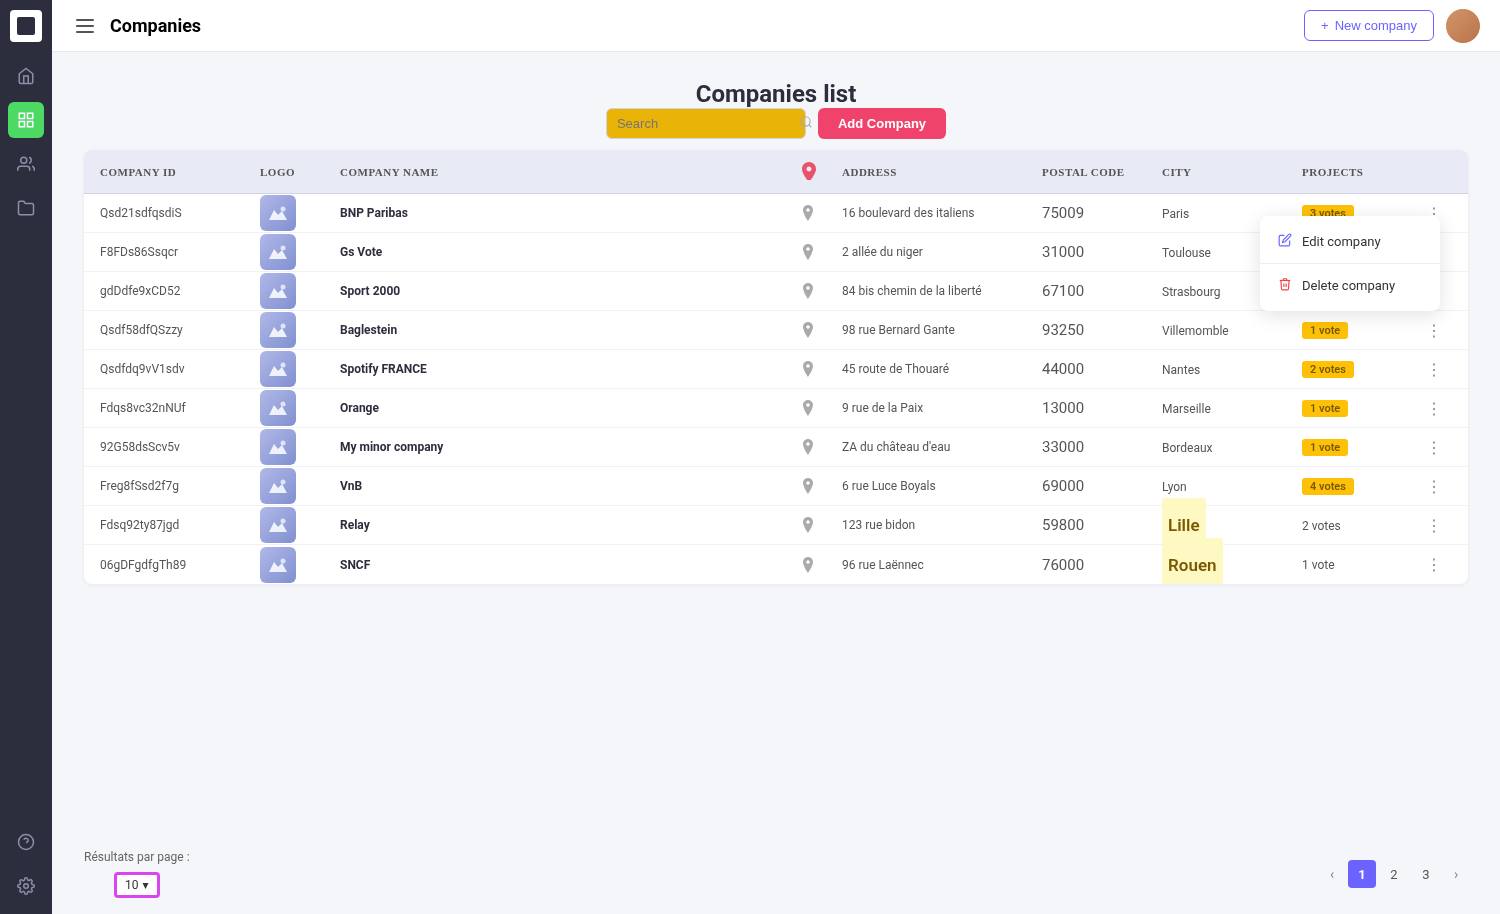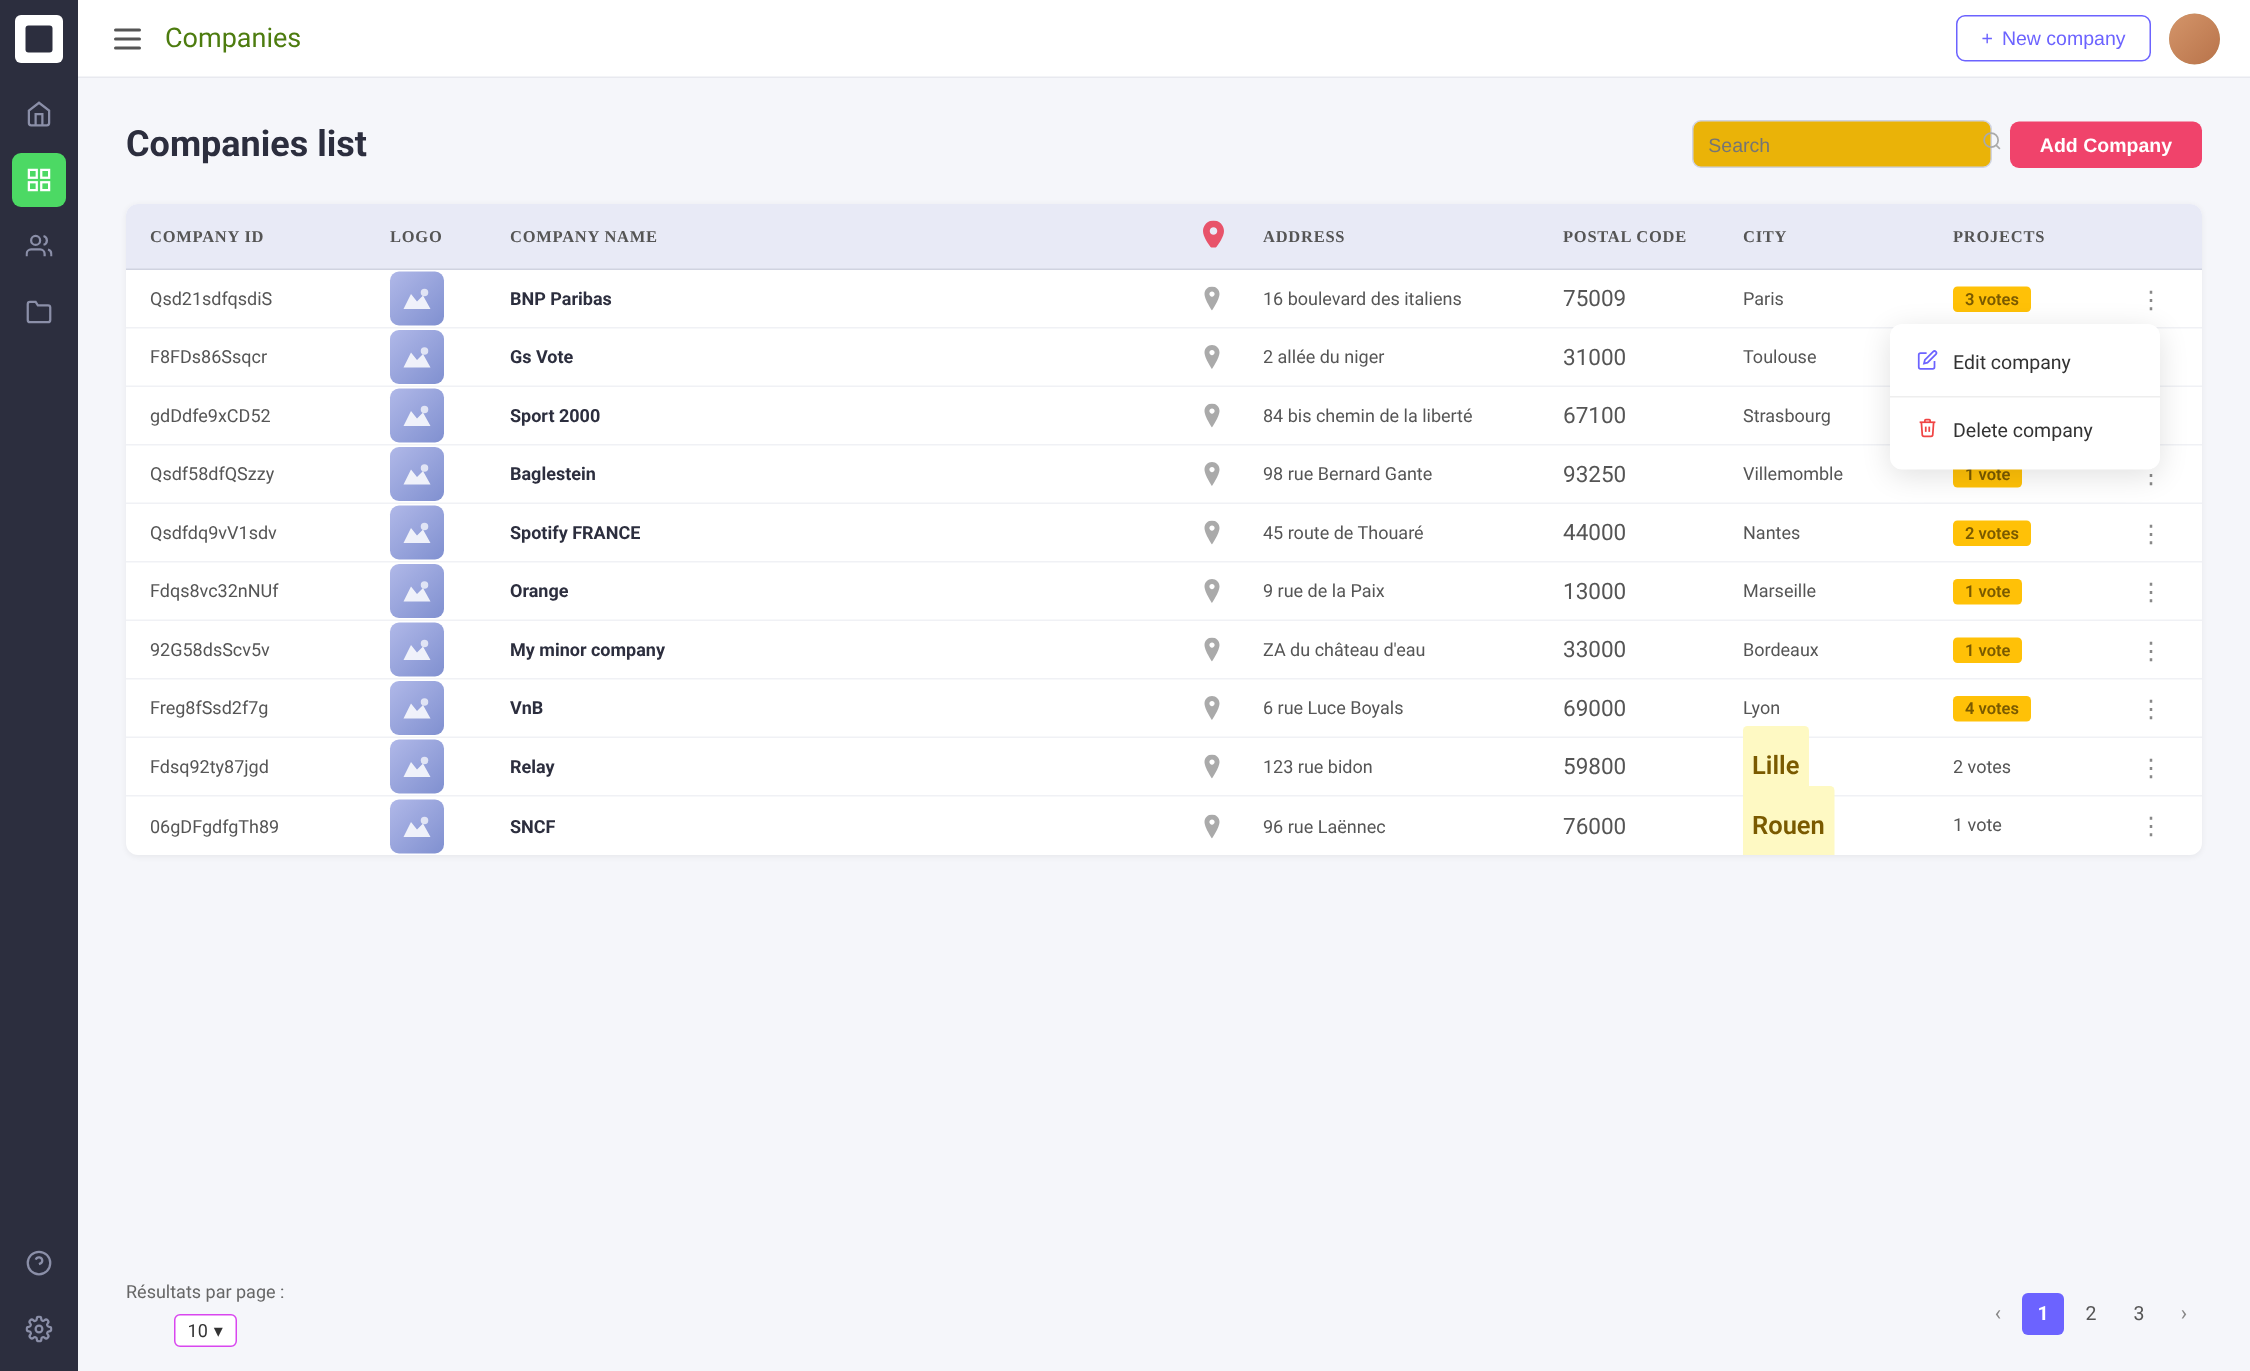--- a/index.html
+++ b/index.html
@@ -13,31 +13,31 @@
     .sidebar-icon.active-green { background: #4cd964; color: #fff; }
     .sidebar-spacer { flex: 1; }
 
     
     .main { flex: 1; display: flex; flex-direction: column; overflow: hidden; }
 
     
     .topbar { background: #fff; height: 52px; display: flex; align-items: center; padding: 0 20px; border-bottom: 1px solid #e8e9ef; gap: 12px; flex-shrink: 0; }
     .hamburger { display: flex; flex-direction: column; gap: 4px; cursor: pointer; padding: 4px; }
     .hamburger span { width: 18px; height: 2px; background: #555; border-radius: 2px; }
-    .topbar-title { font-size: 18px; font-weight: 400; color: #4d7c0f; flex: 1; }
+    .topbar-title { font-size: 18px; font-weight: 700; color: #000000; flex: 1; }
     .topbar-actions { display: flex; align-items: center; gap: 12px; }
     .new-company-btn { display: flex; align-items: center; gap: 6px; padding: 7px 16px; border: 1.5px solid #6c63ff; border-radius: 6px; color: #6c63ff; background: #fff; cursor: pointer; font-size: 13px; font-weight: 500; }
     .avatar { width: 34px; height: 34px; border-radius: 50%; background: #c8a882; overflow: hidden; display: flex; align-items: center; justify-content: center; cursor: pointer; }
     .avatar-img { width: 100%; height: 100%; background: linear-gradient(135deg, #d4956a 0%, #b8734a 100%); border-radius: 50%; }
 
     
     .content { flex: 1; overflow-y: auto; padding: 28px 32px; }
 
     
-    .page-header { display: flex; align-items: center; justify-content: space-between; margin-bottom: 24px; }
+    .page-header { display: flex; align-items: center; justify-content: space-between; margin-bottom: 11px; flex-direction: column; }
     .page-title { font-size: 24px; font-weight: 700; color: #2c2e3e; }
     .header-right { display: flex; align-items: center; gap: 12px; }
     .search-box { display: flex; align-items: center; border: 1.5px solid #d0d3e0; border-radius: 6px; background: #eab308; padding: 6px 10px; gap: 6px; width: 200px; justify-content: space-between; }
     .search-box input { border: none; outline: none; font-size: 13px; color: #555; flex: 1; background: transparent; }
     .search-icon-svg { color: #aaa; font-size: 14px; }
     .add-company-btn { padding: 8px 20px; background: #f0436b; color: #fff; border: none; border-radius: 6px; cursor: pointer; font-size: 13px; font-weight: 600; }
 
     
     .table-container { background: #fff; border-radius: 8px; overflow: hidden; box-shadow: 0 1px 4px rgba(0,0,0,0.06); }
     .table-header { display: grid; grid-template-columns: 160px 80px 1fr 40px 200px 120px 140px 120px 30px; align-items: center; background: #e8eaf6; padding: 0 16px; height: 44px; border-bottom: 1px solid #d0d3e0; }
@@ -62,21 +62,21 @@
     .context-menu { position: absolute; top: 216px; right: 60px; background: #fff; border-radius: 8px; box-shadow: 0 4px 20px rgba(0,0,0,0.12); padding: 8px 0; min-width: 180px; z-index: 100; }
     .context-menu-item { display: flex; align-items: center; gap: 10px; padding: 9px 18px; cursor: pointer; font-size: 13px; color: #333; }
     .context-menu-item .menu-icon { font-size: 14px; }
     .edit-icon { color: #6c63ff; }
     .delete-icon { color: #f04444; }
     .divider-menu { height: 1px; background: #eee; margin: 4px 0; }
 
     
     .footer { padding: 16px 32px; display: flex; align-items: center; justify-content: space-between; background: #f5f6fa; }
     .per-page { display: flex; align-items: center; gap: 8px; font-size: 12px; color: #666; flex-direction: column; }
-    .per-page-select { display: flex; align-items: center; gap: 4px; border: 1px solid #d946ef; border-radius: 4px; padding: 3px 8px; background: #fff; cursor: pointer; font-size: 12px; color: #333; }
+    .per-page-select { display: flex; align-items: center; gap: 4px; border: 3px solid #d946ef; border-radius: 4px; padding: 3px 8px; background: #fff; cursor: pointer; font-size: 12px; color: #333; }
     .pagination { display: flex; align-items: center; gap: 4px; }
     .page-btn { width: 28px; height: 28px; display: flex; align-items: center; justify-content: center; border-radius: 4px; cursor: pointer; font-size: 13px; color: #555; border: none; background: transparent; }
     .page-btn.active { background: #6c63ff; color: #fff; font-weight: 700; }
     .page-arrow { width: 24px; height: 24px; display: flex; align-items: center; justify-content: center; cursor: pointer; color: #888; font-size: 14px; }
   </style>
 </head>
 <body>
 
 <div class="sidebar">
   <div class="sidebar-logo">

